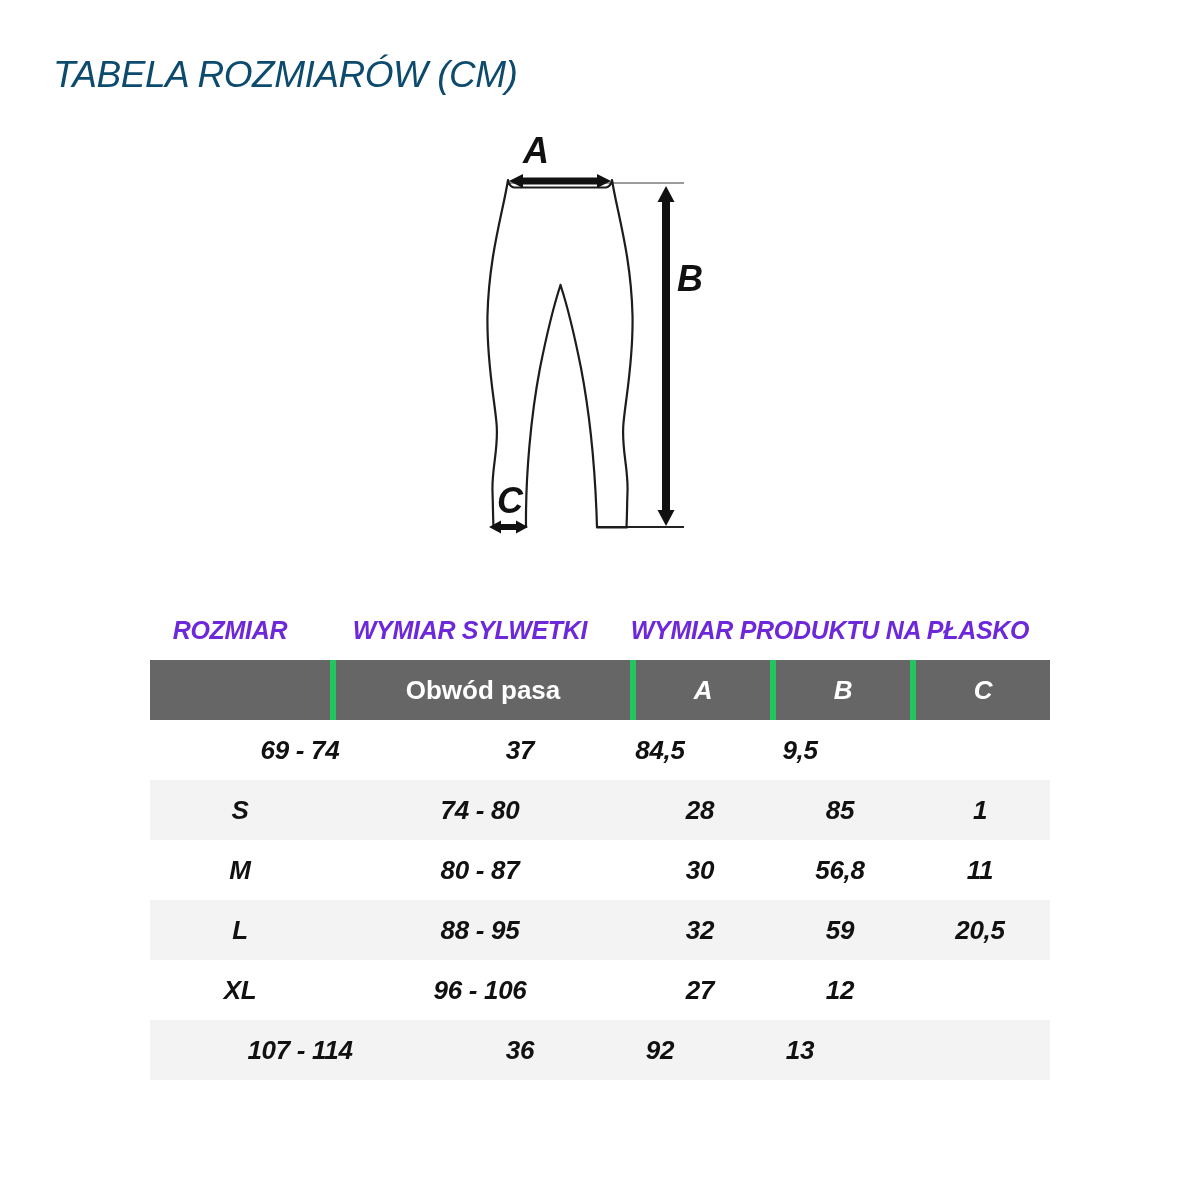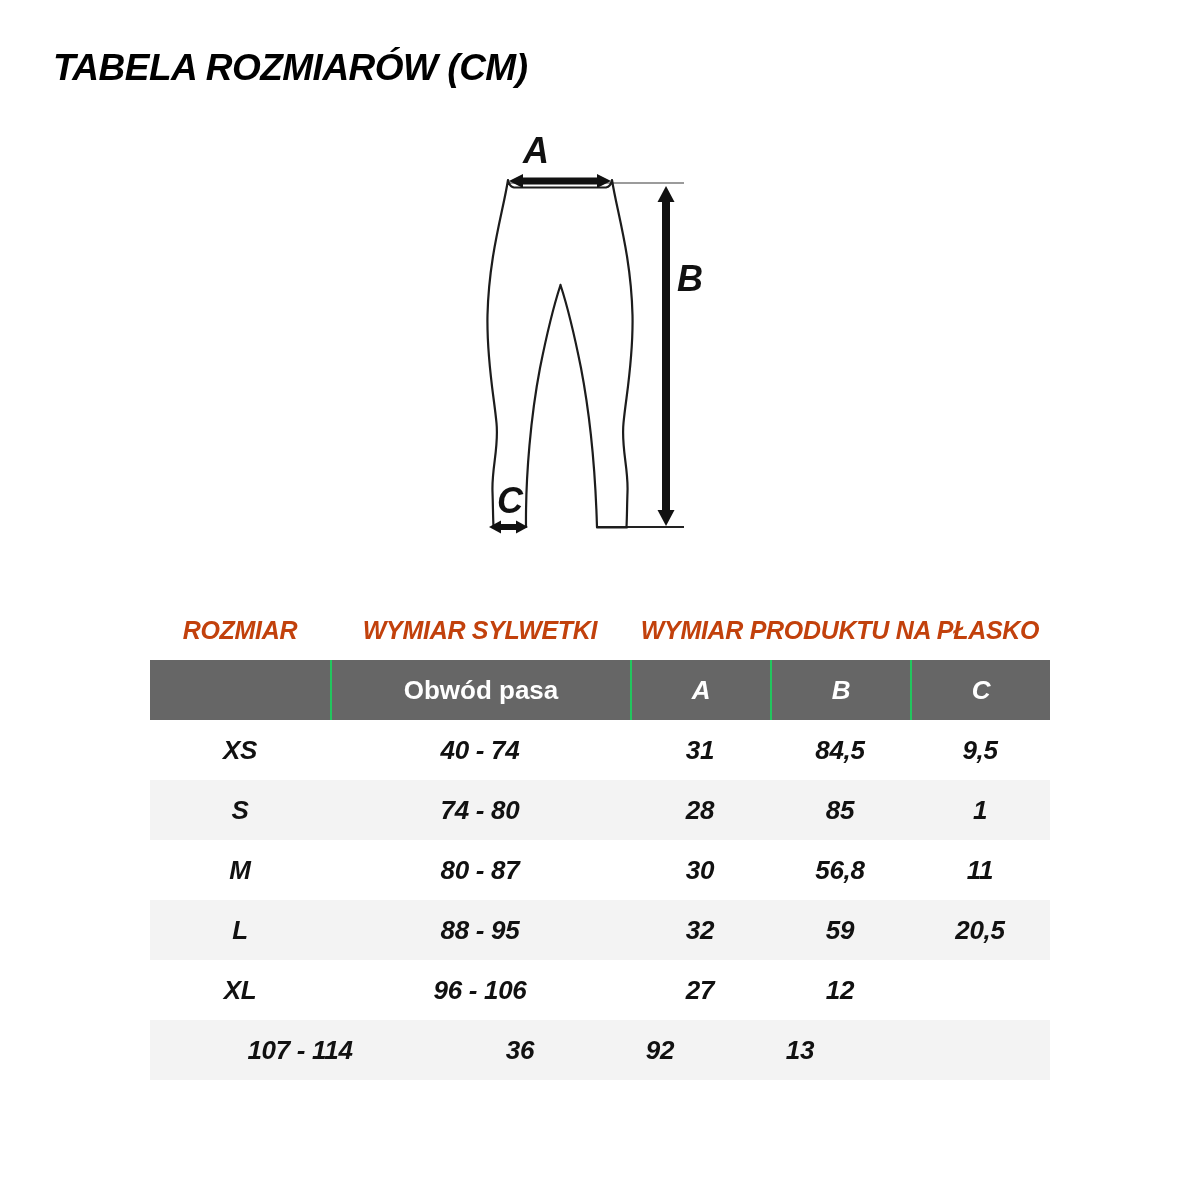--- a/index.html
+++ b/index.html
@@ -3,49 +3,49 @@
 <meta charset="utf-8">
 <style>
   * { margin:0; padding:0; box-sizing:border-box; }
   html,body { background:#ffffff; }
   .canvas {
     position:relative; width:1200px; height:1200px; background:#fff;
     font-family:"Liberation Sans","DejaVu Sans",sans-serif; color:#111;
     overflow:hidden;
   }
   .title {
-    position:absolute; left:53px; top:49px;
-    font-size:37px; line-height:1; font-weight:700; font-style:italic;
-    letter-spacing:-0.5px; color:#000000; white-space:nowrap;
+    position:absolute; left:53px; top:56px;
+    font-size:37px; line-height:1; font-weight:400; font-style:italic;
+    letter-spacing:-0.5px; color:#0c4a6e; white-space:nowrap;
   }
   .diagram-svg { position:absolute; left:0; top:0; width:1200px; height:1200px; }
   .diagram-svg text {
     font-family:"Liberation Sans","DejaVu Sans",sans-serif;
     font-size:36px; font-weight:700; font-style:italic; fill:#111;
   }
   .group-headers {
-    position:absolute; left:150px; top:608px; width:900px; height:44px;
+    position:absolute; left:140px; top:608px; width:900px; height:44px;
     display:flex; font-style:italic; font-weight:700; font-size:25px;
-    letter-spacing:-0.3px; color:#c2410c;
+    letter-spacing:-0.3px; color:#6d28d9;
   }
   .gh { display:flex; align-items:center; justify-content:center; white-space:nowrap; }
   .gh-size { width:180px; }
   .gh-body { width:300px; }
   .gh-product { width:420px; }
   .size-table { position:absolute; left:150px; top:660px; width:900px; }
   .trow { display:flex; height:60px; width:900px; }
   .trow.header { background:var(--header-bg,#666666); color:#fff; }
   .trow.alt { background:var(--row-alt-bg,#f3f3f3); }
   .cell {
     display:flex; align-items:center; justify-content:center;
     font-size:26px; font-style:italic; font-weight:700; letter-spacing:-0.3px;
     white-space:nowrap;
   }
   .c0 { width:180px; } .c1 { width:300px; } .c2 { width:140px; } .c3 { width:140px; } .c4 { width:140px; }
-  .trow.header .cell { border-left:2px solid #22c55e; }
+  .trow.header .cell { border-left:6px solid #22c55e; }
   .trow.header .c0 { border-left:none; }
   .trow.header .c1 { font-style:normal; letter-spacing:0; }
 </style>
 </head>
 <body>
 
 <div class="canvas">
 
   <div class="title">TABELA ROZMIARÓW (CM)</div>
 
@@ -94,23 +94,22 @@
   <div class="size-table">
     <div class="trow header">
       <div class="cell c0"></div>
       <div class="cell c1">Obwód pasa</div>
       <div class="cell c2">A</div>
       <div class="cell c3">B</div>
       <div class="cell c4">C</div>
     </div>
     <div id="rows-container">
     <div class="trow">
-      <div class="cell c0">XS</div>
-      <div class="cell c1">40 - 74</div>
-      <div class="cell c2">31</div>
+      <div class="cell c1">69 - 74</div>
+      <div class="cell c2">37</div>
       <div class="cell c3">84,5</div>
       <div class="cell c4">9,5</div>
     </div>
 
     <div class="trow alt">
       <div class="cell c0">S</div>
       <div class="cell c1">74 - 80</div>
       <div class="cell c2">28</div>
       <div class="cell c3">85</div>
       <div class="cell c4">1</div>

